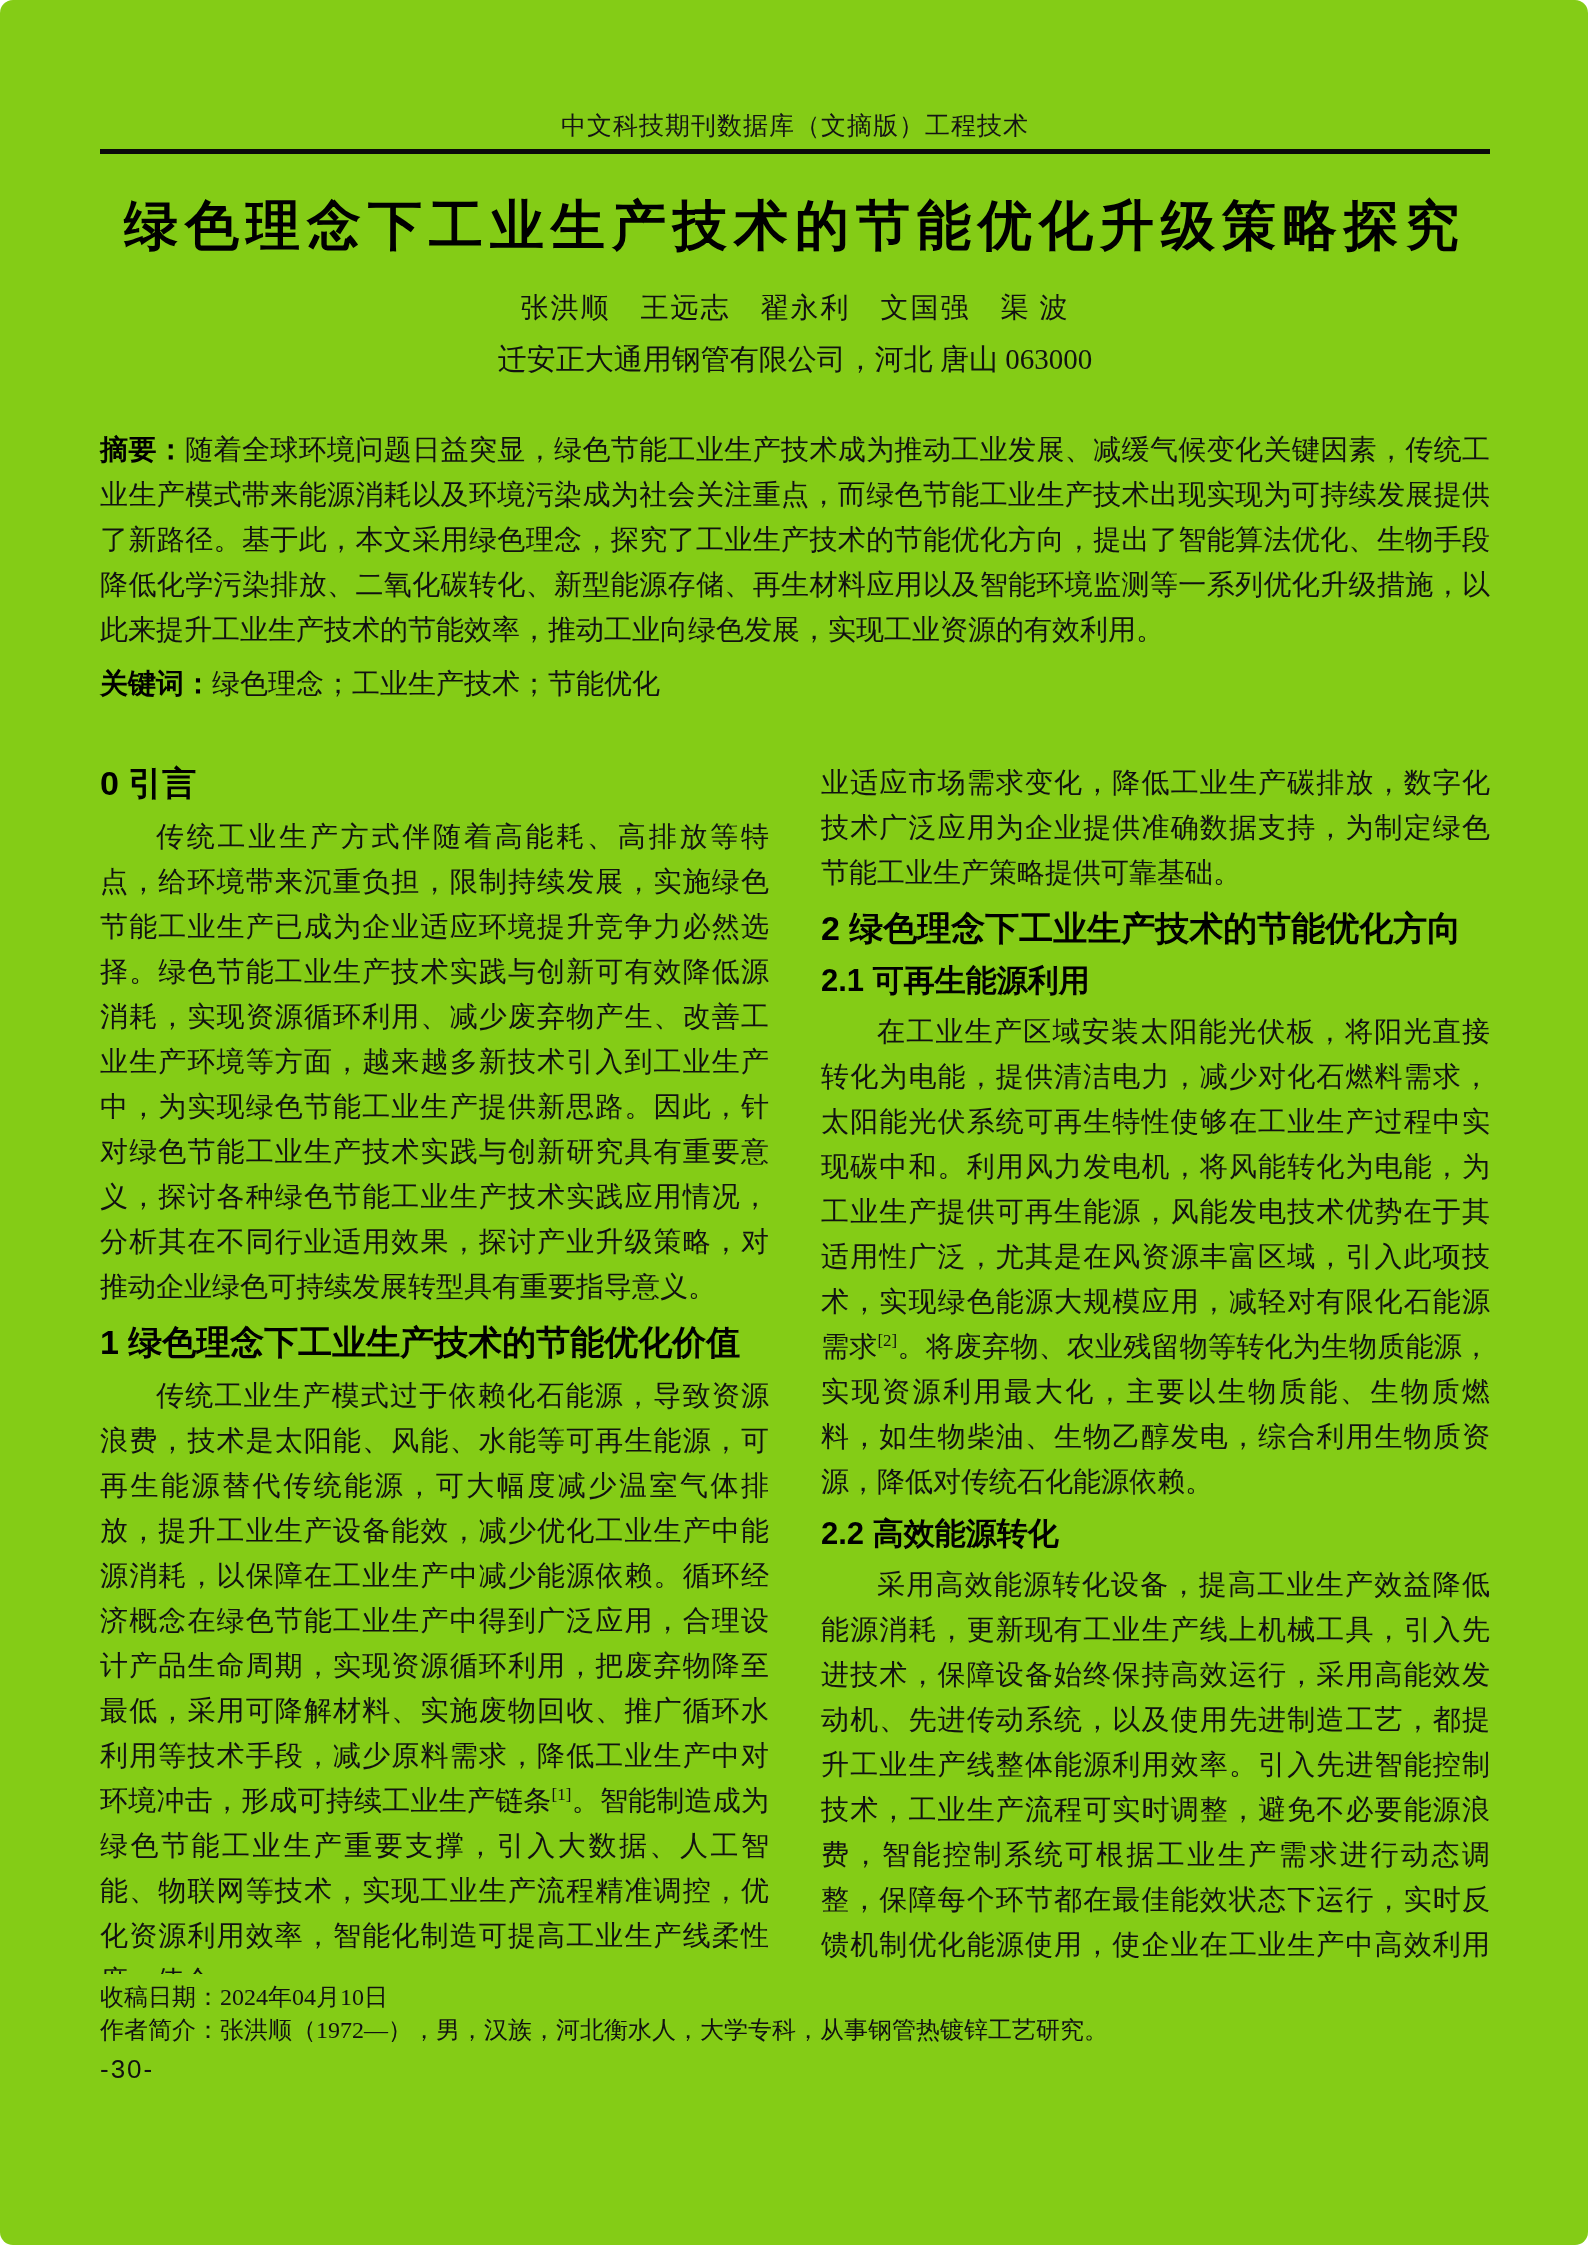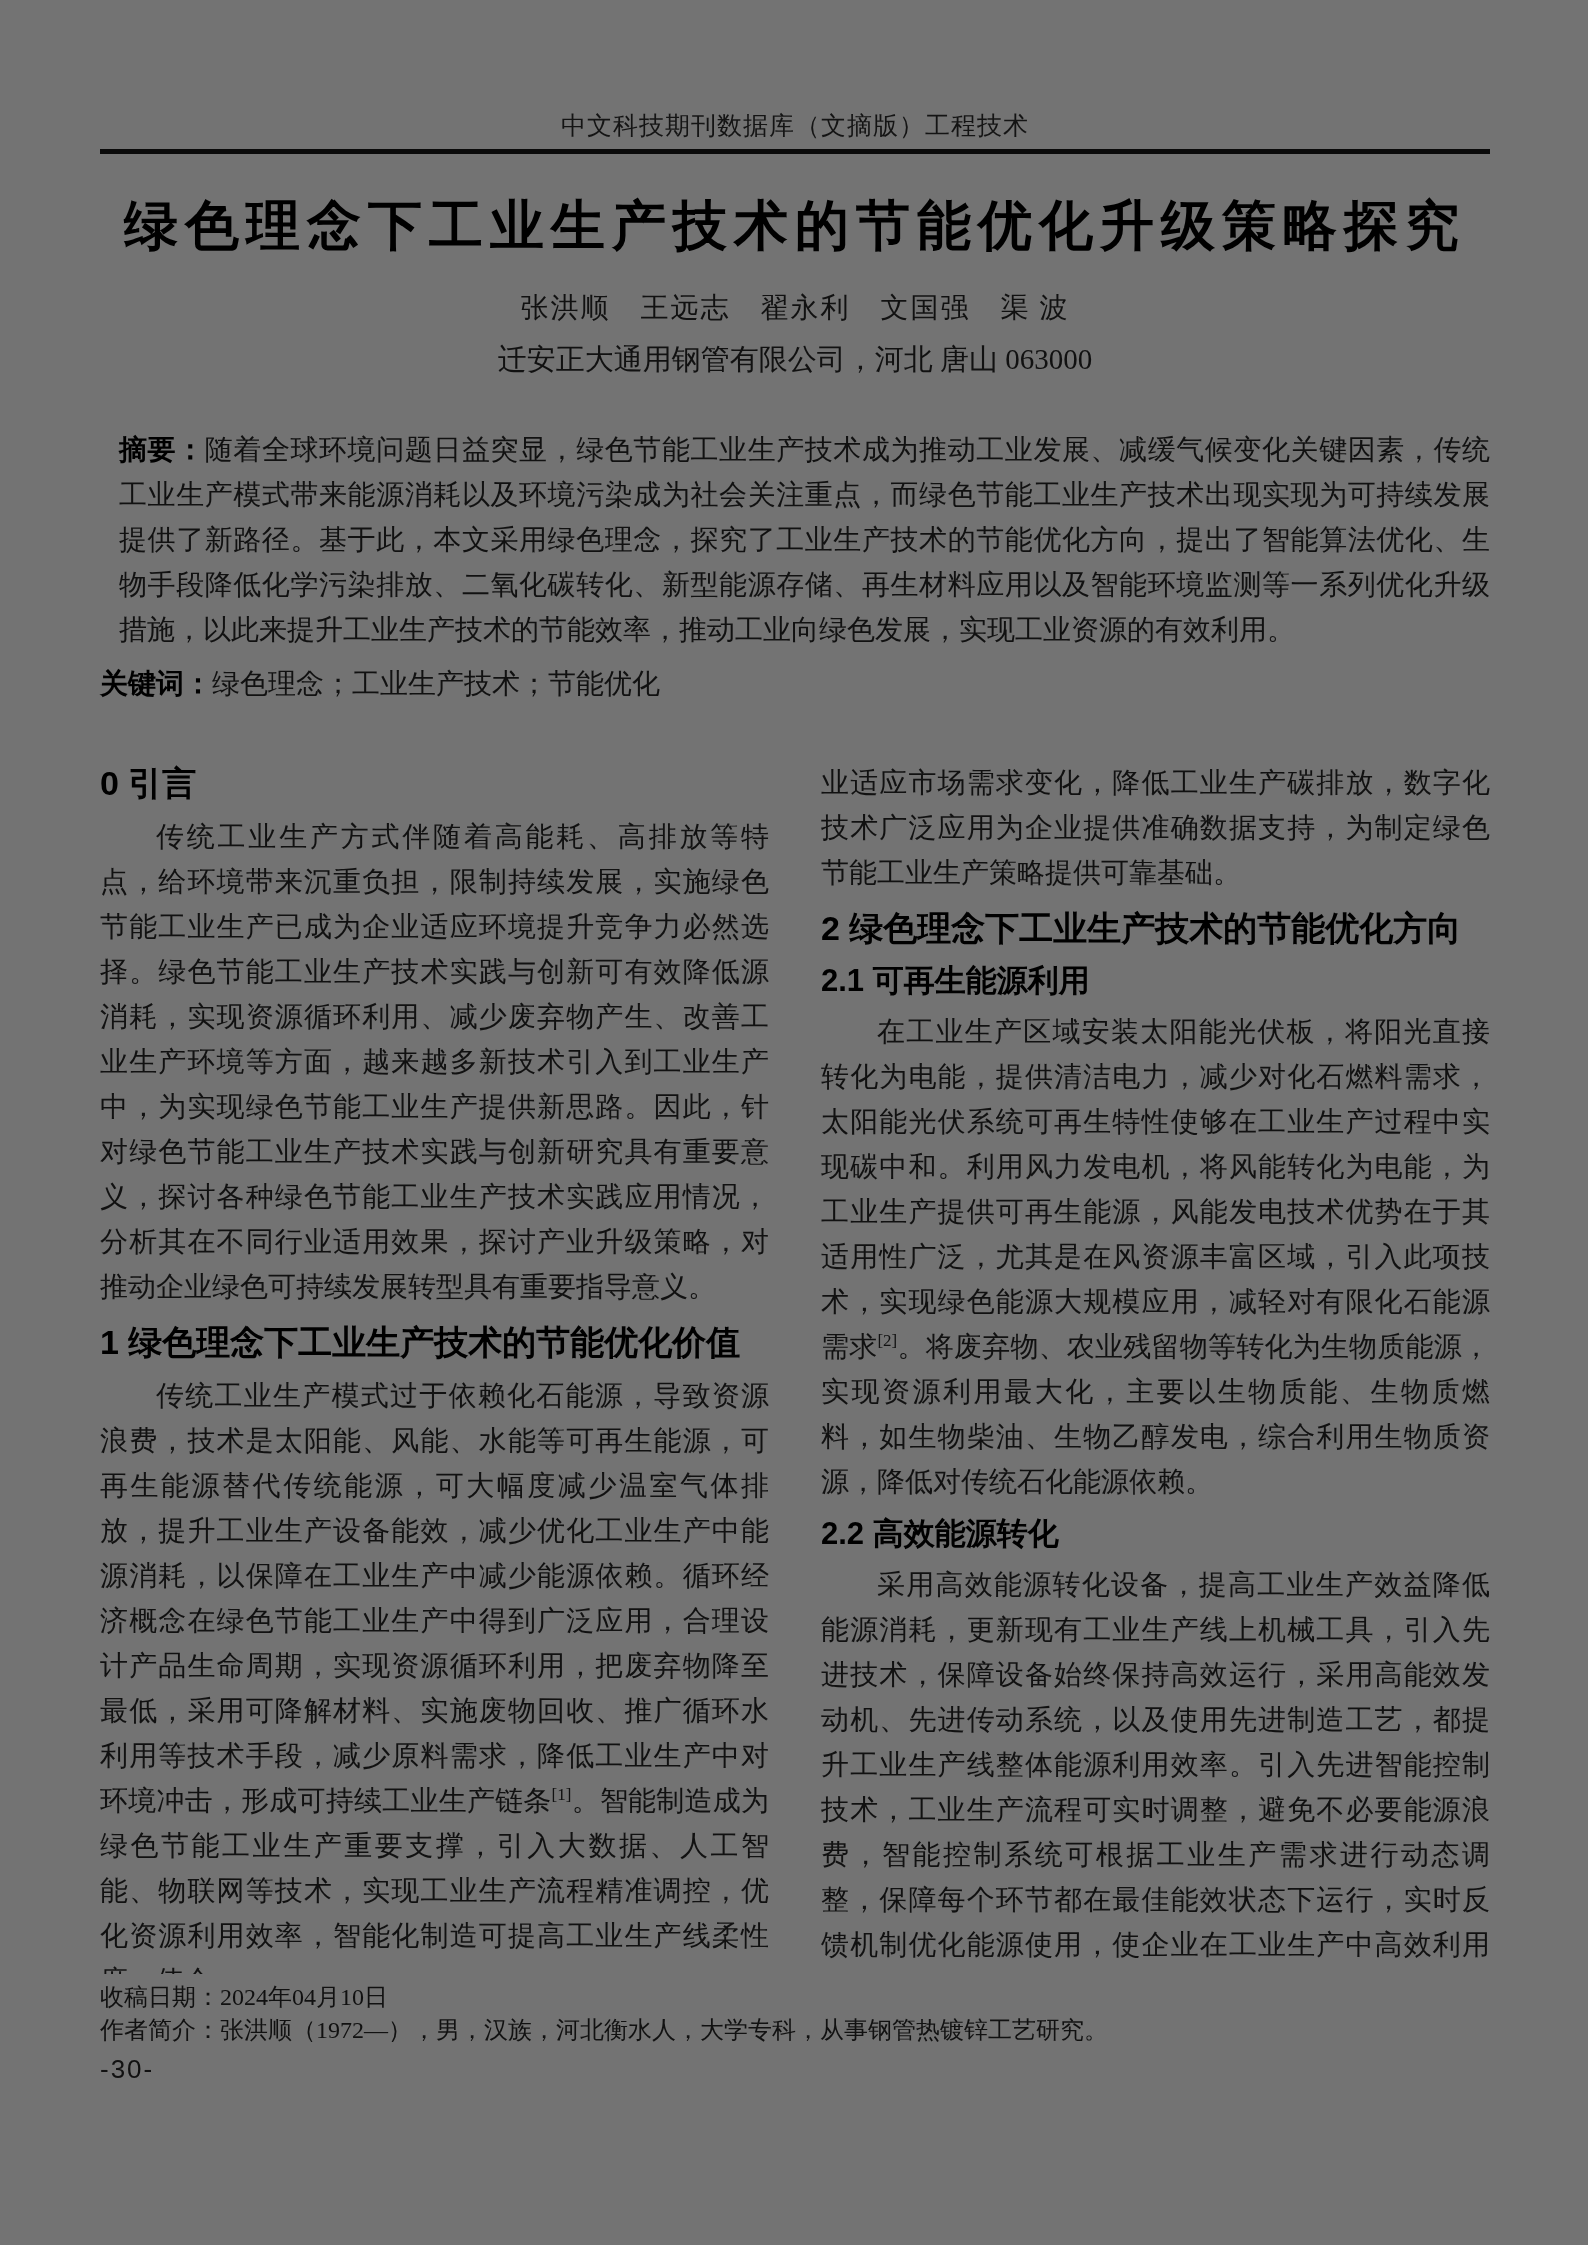--- a/index.html
+++ b/index.html
@@ -8,21 +8,22 @@
     width: 1588px; height: 2245px;
     font-family: "Liberation Serif", "DejaVu Serif", serif;
     color: #111;
     -webkit-font-smoothing: antialiased;
   }
   .page {
     position: relative;
     width: 1588px; height: 2245px;
     padding: 110px 98px 0 100px;
     overflow: hidden;
-    background: #737373;
+    background: #84cc16;
+    border-radius: 13px;
   }
   .journal-header {
     text-align: center;
     font-size: 25px;
     line-height: 32px;
     letter-spacing: 1px;
     color: #141414;
   }
   .header-rule {
     height: 5px;
@@ -51,21 +52,20 @@
     margin-top: 15px;
     text-align: center;
     font-size: 29px;
     line-height: 36px;
   }
   .abstract-block {
     margin-top: 50px;
     font-size: 28px;
     line-height: 45px;
     text-align: justify;
-    margin-left: 19px;
   }
   .meta-line {
     font-size: 28px;
     line-height: 44px;
     text-align: left;
   }
   .meta-line.keywords { margin-top: 10px; }
   .bold-label {
     font-family: "Liberation Sans", "DejaVu Sans", sans-serif;
     font-weight: 700;

